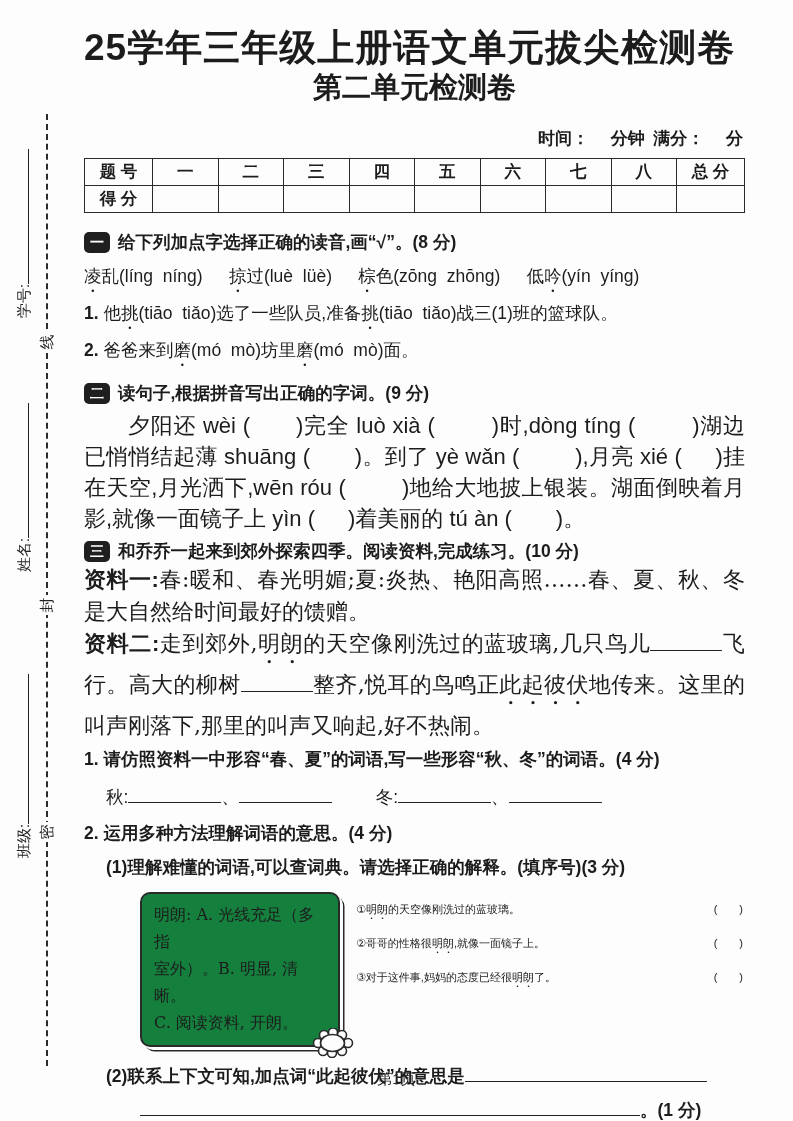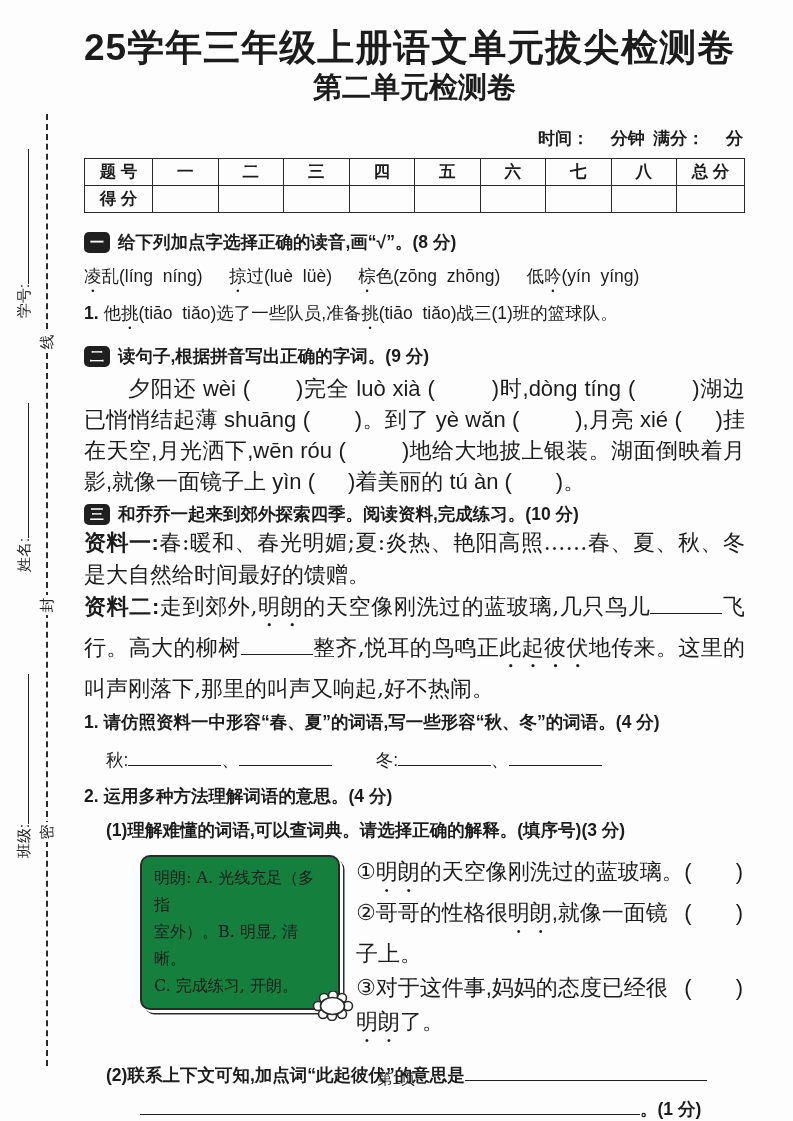--- a/index.html
+++ b/index.html
@@ -53,21 +53,21 @@
   .blank { display:inline-block; height:1em; border-bottom:1.7px solid #222;
     vertical-align:baseline; }
   
   .boxrow { display:flex; align-items:flex-start; margin-top:8px; }
   .defbox { margin-left:56px; width:200px; flex:none; border:2.2px solid #2a2a2a;
     border-radius:10px; padding:7px 10px 9px 12px; font-size:16px; line-height:27px;
     position:relative; background:#15803d;
     box-shadow:3px 3px 0 0 #fdfdfd, 4.5px 4.5px 0 0 #2a2a2a; }
   .cloud { position:absolute; right:-16px; bottom:-13px; width:44px; height:30px; }
   .choices { flex:1 1 auto; margin-left:16px; }
-  .choice { display:flex; justify-content:space-between; font-size:22px;
+  .choice { display:flex; justify-content:space-between; font-size:11px;
     line-height:34px; }
   .choice .paren { flex:none; padding-right:2px; }
   .footer { position:absolute; left:0; right:0; top:1070px; text-align:center;
     font-size:15px; color:#222; }
 </style>
 </head>
 <body>
 
 <div class="page">
 
@@ -121,20 +121,21 @@
       </tr>
     </tbody>
       </table>
 
     <div class="q-header mt16">
       <span class="badge">一</span>
       <span>给下列加点字选择正确的读音,画“√”。(8 分)</span>
     </div>
     <p class="line lh30 mt6"><span class="dot">凌</span><span>乱(líng&nbsp;&nbsp;níng)</span><span>　 </span><span class="dot">掠</span><span>过(luè&nbsp;&nbsp;lüè)</span><span>　 </span><span class="dot">棕</span><span>色(zōng&nbsp;&nbsp;zhōng)</span><span>　 </span><span>低</span><span class="dot">吟</span><span>(yín&nbsp;&nbsp;yíng)</span></p>
     <p class="line"><span class="b">1.</span><span> 他</span><span class="dot">挑</span><span>(tiāo&nbsp;&nbsp;tiǎo)选了一些队员,准备</span><span class="dot">挑</span><span>(tiāo&nbsp;&nbsp;tiǎo)战三(1)班的篮球队。</span></p>
+    <p class="line"><span class="b">2.</span><span> 爸爸来到</span><span class="dot">磨</span><span>(mó&nbsp;&nbsp;mò)坊里</span><span class="dot">磨</span><span>(mó&nbsp;&nbsp;mò)面。</span></p>
 
     <div class="q-header mt10">
       <span class="badge">二</span>
       <span>读句子,根据拼音写出正确的字词。(9 分)</span>
     </div>
     <p class="para indent mt4"><span>夕阳还 wèi (　　)完全 luò xià (　　 )时,dòng tíng (　　 )湖边已悄悄结起薄 shuāng (　　)。到了 yè wǎn (　　 ),月亮 xié (　 )挂在天空,月光洒下,wēn róu (　　 )地给大地披上银装。湖面倒映着月影,就像一面镜子上 yìn (　 )着美丽的 tú àn (　　)。</span></p>
 
     <div class="q-header mt4">
       <span class="badge">三</span>
       <span>和乔乔一起来到郊外探索四季。阅读资料,完成练习。(10 分)</span>
@@ -143,21 +144,21 @@
     <p class="para" style="line-height:32px"><span class="b">资料二:</span><span class="k">走到郊外,</span><span class="dot k">明朗</span><span class="k">的天空像刚洗过的蓝玻璃,几只鸟儿</span><span class="blank" style="width: 72px;"></span><span class="k">飞行。高大的柳树</span><span class="blank" style="width: 72px;"></span><span class="k">整齐,悦耳的鸟鸣正</span><span class="dot k">此起彼伏</span><span class="k">地传来。这里的叫声刚落下,那里的叫声又响起,好不热闹。</span></p>
 
     <p class="line boldline">1. 请仿照资料一中形容“春、夏”的词语,写一些形容“秋、冬”的词语。(4 分)</p>
     <p class="line sub mt6 lh30"><span>秋:</span><span class="blank" style="width: 93px;"></span><span>、</span><span class="blank" style="width: 93px;"></span><span>　　 </span><span>冬:</span><span class="blank" style="width: 93px;"></span><span>、</span><span class="blank" style="width: 93px;"></span></p>
 
     <p class="line boldline mt4">2. 运用多种方法理解词语的意思。(4 分)</p>
     <p class="line sub boldline">(1)理解难懂的词语,可以查词典。请选择正确的解释。(填序号)(3 分)</p>
 
     <div class="boxrow">
       <div class="defbox">
-        <span><span class="k">明朗: A. 光线充足（多指</span><br><span class="k">室外）。B. 明显, 清晰。</span><br><span class="k">C. 完成练习, 开朗。</span></span>
+        <span><span class="k">明朗: A. 光线充足（多指</span><br><span class="k">室外）。B. 明显, 清晰。</span><br><span class="k">C. 阅读资料, 开朗。</span></span>
         <svg class="cloud" viewBox="0 0 44 30">
           <g fill="#fdfdfd" stroke="#2a2a2a" stroke-width="1.6">
             <circle cx="8" cy="15" r="4.5"></circle>
             <circle cx="14" cy="7" r="4.5"></circle>
             <circle cx="23" cy="4.5" r="4.5"></circle>
             <circle cx="32" cy="7" r="4.5"></circle>
             <circle cx="38" cy="15" r="4.5"></circle>
             <circle cx="32" cy="23" r="4.5"></circle>
             <circle cx="22" cy="25" r="4.5"></circle>
             <circle cx="13" cy="23" r="4.5"></circle>

